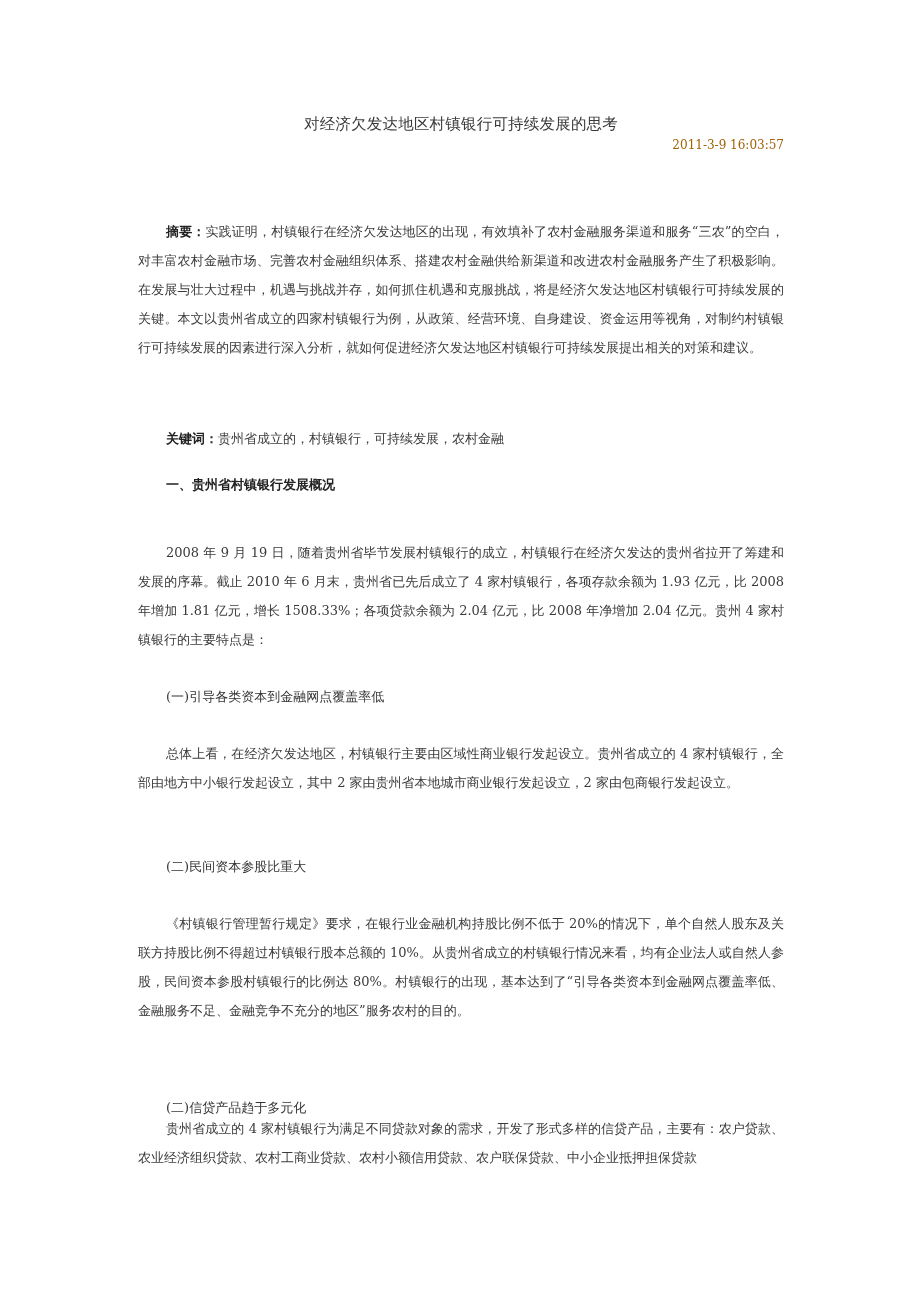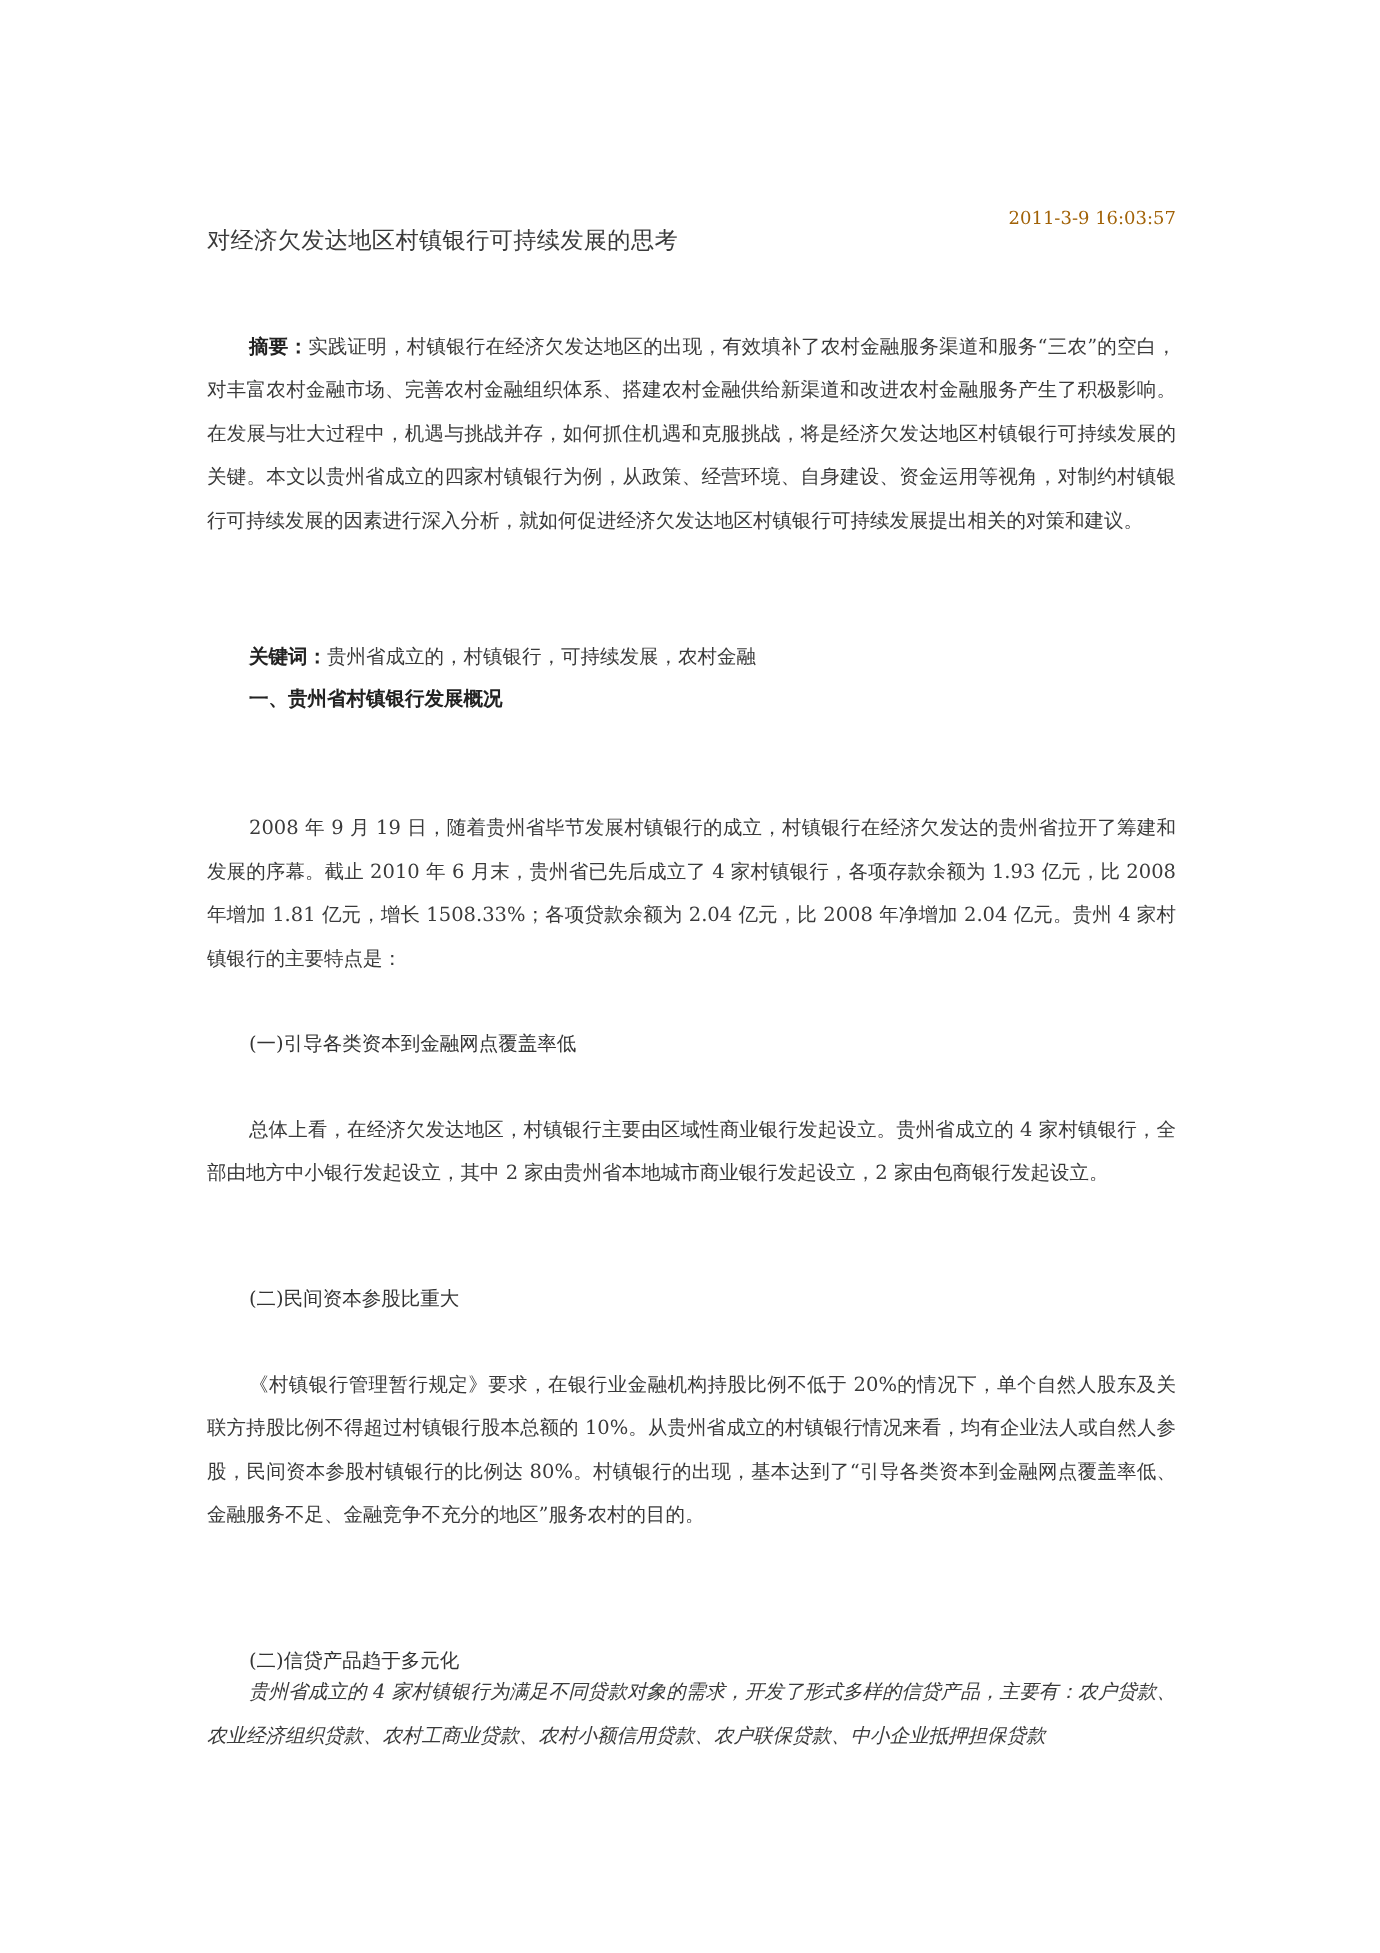--- a/index.html
+++ b/index.html
@@ -19,25 +19,25 @@
       position: absolute;
       left: 138px;
       top: 0;
       width: 646px;
     }
     .title {
       position: absolute;
       top: 114px;
       left: 0;
       width: 646px;
+      text-align: center;
       font-family: Liberation Serif, serif;
       font-size: 15.5px;
       color: #3a3a3a;
       letter-spacing: 0.2px;
-      margin-top: 36px;
     }
     .date {
       position: absolute;
       top: 138px;
       left: 0;
       width: 646px;
       text-align: right;
       font-size: 12px;
       color: #a16207;
       font-family: "DejaVu Serif", "Liberation Serif", serif;
@@ -77,29 +77,29 @@
 
 <div class="page">
 
   <div class="title">对经济欠发达地区村镇银行可持续发展的思考</div>
   <div class="date">2011-3-9 16:03:57</div>
 
   <p class="para" style="top:217px;"><span class="label-bold">摘要：</span><span>实践证明，村镇银行在经济欠发达地区的出现，有效填补了农村金融服务渠道和服务“三农”的空白，对丰富农村金融市场、完善农村金融组织体系、搭建农村金融供给新渠道和改进农村金融服务产生了积极影响。在发展与壮大过程中，机遇与挑战并存，如何抓住机遇和克服挑战，将是经济欠发达地区村镇银行可持续发展的关键。本文以贵州省成立的四家村镇银行为例，从政策、经营环境、自身建设、资金运用等视角，对制约村镇银行可持续发展的因素进行深入分析，就如何促进经济欠发达地区村镇银行可持续发展提出相关的对策和建议。</span></p>
 
   <p class="para" style="top:424px;"><span class="label-bold">关键词：</span><span>贵州省成立的，村镇银行，可持续发展，农村金融</span></p>
 
-  <div class="heading bold" style="top:457px;">一、贵州省村镇银行发展概况</div>
+  <div class="heading bold" style="top:475px;">一、贵州省村镇银行发展概况</div>
 
   <p class="para" style="top:538px;">2008 年 9 月 19 日，随着贵州省毕节发展村镇银行的成立，村镇银行在经济欠发达的贵州省拉开了筹建和发展的序幕。截止 2010 年 6 月末，贵州省已先后成立了 4 家村镇银行，各项存款余额为 1.93 亿元，比 2008 年增加 1.81 亿元，增长 1508.33%；各项贷款余额为 2.04 亿元，比 2008 年净增加 2.04 亿元。贵州 4 家村镇银行的主要特点是：</p>
 
   <div class="heading" style="top:687px;">(一)引导各类资本到金融网点覆盖率低</div>
 
   <p class="para" style="top:739px;">总体上看，在经济欠发达地区，村镇银行主要由区域性商业银行发起设立。贵州省成立的 4 家村镇银行，全部由地方中小银行发起设立，其中 2 家由贵州省本地城市商业银行发起设立，2 家由包商银行发起设立。</p>
 
   <div class="heading" style="top:857px;">(二)民间资本参股比重大</div>
 
   <p class="para" style="top:909px;">《村镇银行管理暂行规定》要求，在银行业金融机构持股比例不低于 20%的情况下，单个自然人股东及关联方持股比例不得超过村镇银行股本总额的 10%。从贵州省成立的村镇银行情况来看，均有企业法人或自然人参股，民间资本参股村镇银行的比例达 80%。村镇银行的出现，基本达到了“引导各类资本到金融网点覆盖率低、金融服务不足、金融竞争不充分的地区”服务农村的目的。</p>
 
   <div class="heading" style="top:1074px;margin-top:24px;">(二)信贷产品趋于多元化</div>
 
-  <p class="para" style="top:1114px;font-style:italic;">贵州省成立的 4 家村镇银行为满足不同贷款对象的需求，开发了形式多样的信贷产品，主要有：农户贷款、农业经济组织贷款、农村工商业贷款、农村小额信用贷款、农户联保贷款、中小企业抵押担保贷款</p>
+  <p class="para" style="top:1114px;">贵州省成立的 4 家村镇银行为满足不同贷款对象的需求，开发了形式多样的信贷产品，主要有：农户贷款、农业经济组织贷款、农村工商业贷款、农村小额信用贷款、农户联保贷款、中小企业抵押担保贷款</p>
 
 </div>
 
 </body></html>

